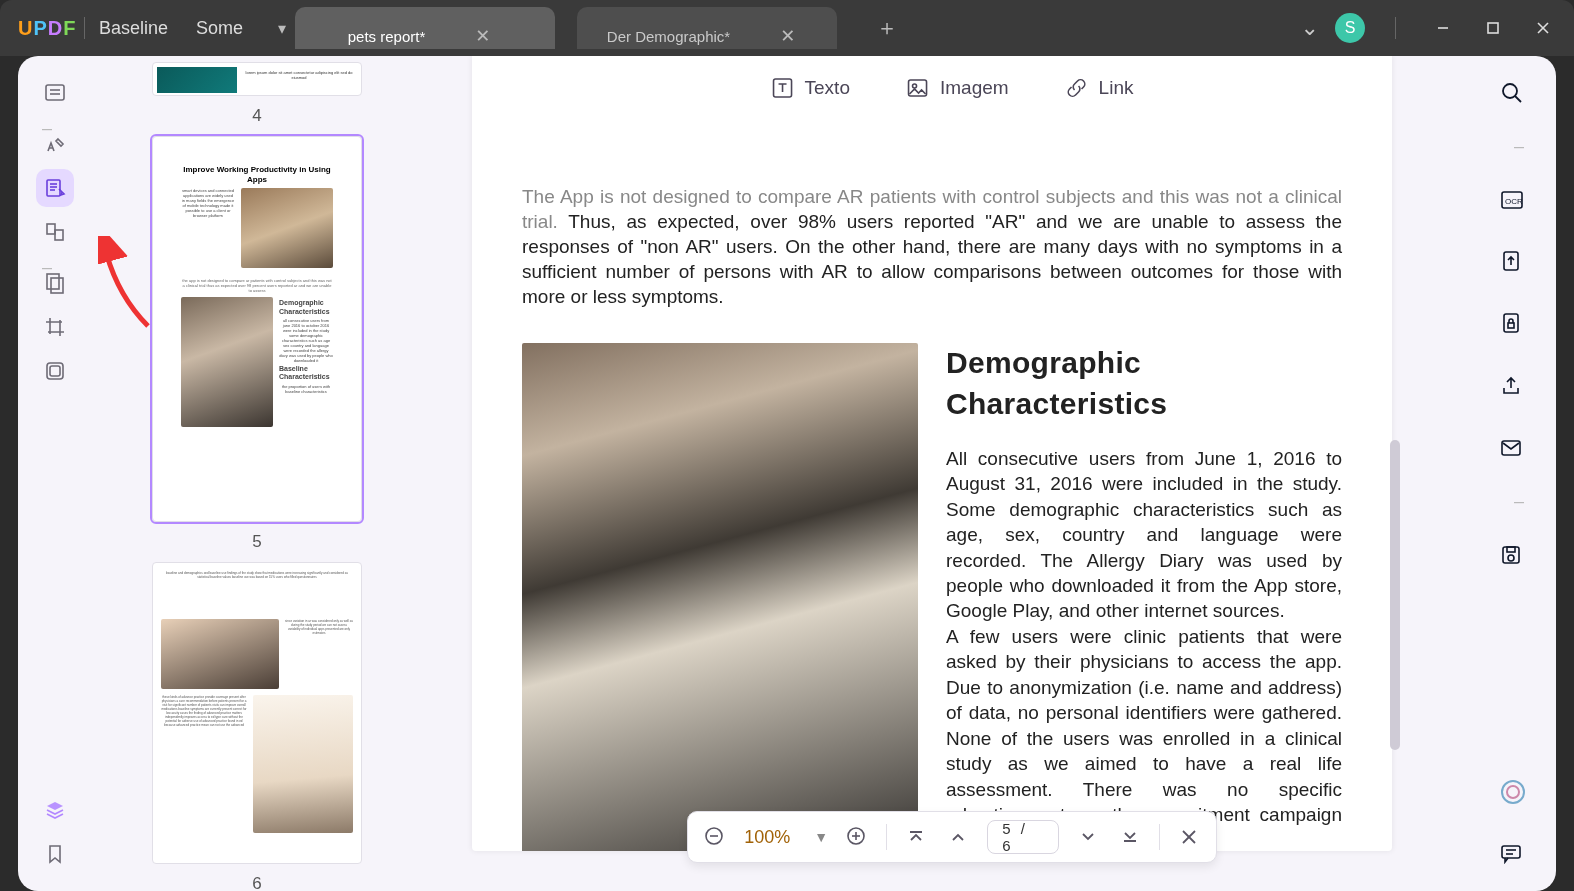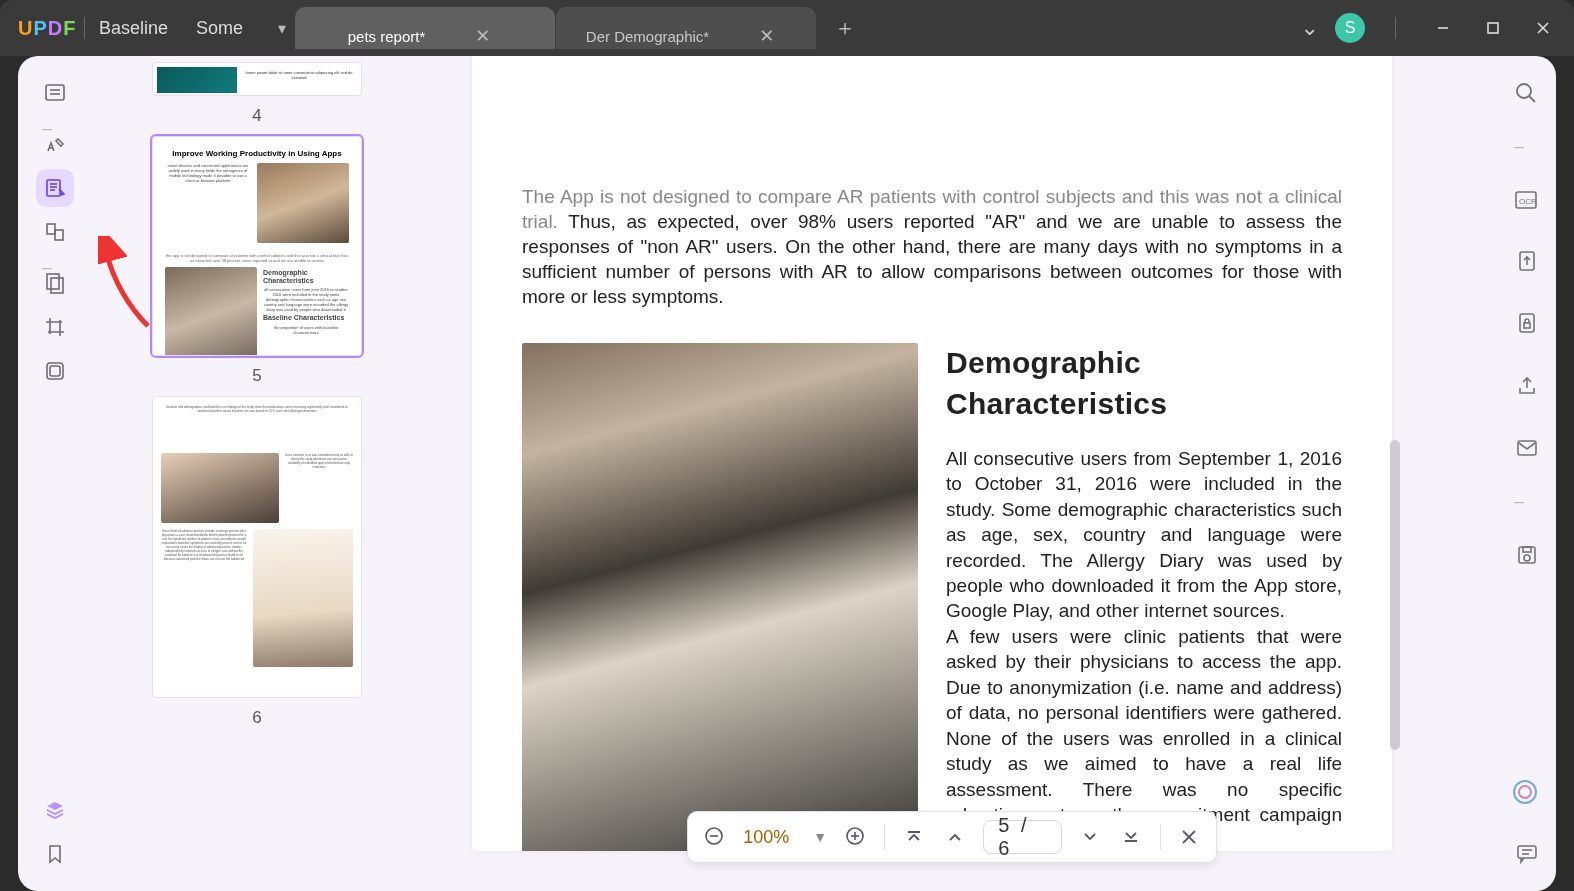--- a/index.html
+++ b/index.html
@@ -3,21 +3,21 @@
 <meta charset="utf-8">
 <style>
 *{margin:0;padding:0;box-sizing:border-box;font-family:Segoe UI,Arial,sans-serif}
 body{background:#2b2b2b;width:1574px;height:891px;overflow:hidden}
 .titlebar{height:56px;display:flex;align-items:center;background:#3a3a3a;border-top-left-radius:12px;border-top-right-radius:12px}
 .logo{width:70px;padding-left:18px;font-size:20px;font-weight:700;letter-spacing:1px}
 .lg-u{color:#ff9f1a}.lg-p{color:#4fc3f7}.lg-d{color:#c77dff}.lg-f{color:#7fd858}
 .div-v{width:1px;height:22px;background:#666;margin:0 14px}
 .menu{display:flex;gap:28px;color:#ddd;font-size:18px}
 .tabs{display:flex;margin-left:30px;align-items:center}
-.tab{display:flex;align-items:center;height:42px;padding:16px 32px 0 20px;color:#c9c9c9;font-size:15px;border-radius:10px 10px 0 0;background:#4e4e4e;margin-right:1px;min-width:260px;justify-content:center;gap:50px;position:relative}
+.tab{display:flex;align-items:center;height:42px;padding:16px 32px 0 20px;color:#c9c9c9;font-size:15px;border-radius:10px 10px 0 0;background:#4e4e4e;margin-right:22px;min-width:260px;justify-content:center;gap:50px;position:relative}
 .tab.active{background:#606060;color:#fff}
 .tab .close{font-size:18px;color:#bbb}
 .tab-drop{width:26px;height:26px;display:flex;align-items:center;justify-content:center;color:#bbb;margin-left:-4px}
 .newtab{width:36px;height:36px;display:flex;align-items:center;justify-content:center;color:#bbb;margin-left:10px;font-size:22px}
 .titlebar-right{margin-left:auto;display:flex;align-items:center;gap:16px;padding-right:14px}
 .chev{color:#ccc;font-size:22px}
 .avatar{width:30px;height:30px;border-radius:50%;background:#3dc7a9;color:#fff;display:flex;align-items:center;justify-content:center;font-size:16px}
 .winbtn{width:34px;height:34px;display:flex;align-items:center;justify-content:center;color:#ddd;font-size:14px}
 
 .workspace{position:relative;height:835px;background:#2b2b2b;padding:0 18px}
@@ -31,21 +31,21 @@
 
 .thumbs{width:330px;padding:6px 30px 0 30px;overflow:hidden;display:flex;flex-direction:column;align-items:center;gap:10px}
 .thumb-shell{width:230px;text-align:center}
 .thumb-pg{width:210px;background:#fff;border:1px solid #e1dfe7;border-radius:4px;margin:0 auto 10px;position:relative;overflow:hidden}
 .thumb-pg.sel{outline:2px solid #b388ff}
 .pgnum{color:#555;font-size:17px}
 .th-text{font-size:4px;color:#333;line-height:1.3;padding:3px}
 .th-img{background:linear-gradient(135deg,#8a9aa5,#bfc9cd);border-radius:2px}
 .th4{height:34px;display:flex;padding:4px;gap:4px}
 .th4 .ti{flex:0 0 80px;height:26px;background:linear-gradient(135deg,#0a5a5a,#107a7a)}
-.th5{height:220px;padding:12px}
+.th5{height:386px;padding:28px}
 .th5 h6{font-size:8px;font-weight:700;text-align:center;margin-bottom:4px;line-height:1.2}
 .row5a{display:flex;gap:6px;margin-bottom:6px}
 .row5a .bl{flex:1;font-size:4px;color:#444;height:84px;overflow:hidden}
 .row5a .im{flex:0 0 92px;height:80px;background:linear-gradient(160deg,#9a7a5a 0%,#d0b898 50%,#5a4a3a 100%)}
 .row5b{display:flex;gap:6px}
 .row5b .im{flex:0 0 92px;height:130px;background:linear-gradient(160deg,#7a6a5a 0%,#c9b8a5 40%,#3b3530 100%)}
 .row5b .bl{flex:1;font-size:4px;color:#444}
 .row5b h6{font-size:7px;text-align:left;margin:2px 0}
 .th6{height:302px;padding:8px 8px 8px 8px}
 .th6 .tp{font-size:3px;color:#555;height:44px;overflow:hidden;margin-bottom:4px}
@@ -67,24 +67,24 @@
 .two-col{display:flex;gap:28px}
 .photo{flex:0 0 396px;height:522px;background:linear-gradient(165deg,#827060 0%,#c3b3a0 18%,#3f3a34 40%,#dcd4c6 55%,#2c2a28 100%);border-radius:2px}
 .righttext{flex:1;font-size:19px;color:#222;line-height:1.34;text-align:justify}
 .righttext h2{font-size:30px;font-weight:800;margin-bottom:22px;text-align:left;letter-spacing:.3px}
 
 .findbar{position:absolute;bottom:28px;left:50%;transform:translateX(-50%);height:52px;background:#fff;border:1px solid #e1dfe7;border-radius:10px;box-shadow:0 4px 10px rgba(0,0,0,.08);display:flex;align-items:center;padding:0 14px;gap:16px}
 .fbtn{width:28px;height:28px;display:flex;align-items:center;justify-content:center;color:#5a5664}
 .zoom{color:#a16207;font-size:18px;min-width:54px;text-align:left}
 .zdrop{color:#888;font-size:14px}
 .vs{width:1px;height:26px;background:#e1dfe7}
-.pgbox{border:1px solid #d9d6e0;border-radius:8px;height:34px;display:flex;align-items:center;padding:0 14px;font-size:20px;color:#333;letter-spacing:3px}
+.pgbox{border:1px solid #d9d6e0;border-radius:8px;height:34px;display:flex;align-items:center;padding:0 14px;font-size:15px;color:#333;letter-spacing:3px}
 
 .rightbar{width:74px;padding:18px 0;display:flex;flex-direction:column;align-items:center;gap:24px}
-.rb-item{width:38px;height:38px;display:flex;align-items:center;justify-content:flex-end;color:#737373}
+.rb-item{width:38px;height:38px;display:flex;align-items:center;justify-content:flex-start;color:#0f172a}
 .rb-split{color:#bababa;font-size:18px}
 .scrolltrack{position:absolute;right:82px;top:60px;bottom:50px;width:10px}
 .scrollthumb{position:absolute;top:324px;width:10px;height:310px;background:#cfcbd6;border-radius:5px}
 .rb-gap{flex:1}
 svg{display:block}
 </style>
 </head>
 <body>
 
 <div class="titlebar">
@@ -236,28 +236,51 @@
         <div class="r6b">
               <div class="tx">these kinds of advance practice provide coverage present after physicians a care recommendation before patients present for a visit for significant number of patients visits can improve overall medications baseline symptoms are currently present correct for low acuity cases the finding of advanced practice matters independently improves access to ed type care without the potential for adverse use of advanced practice found in ed because advanced practice mean can not use the advanced</div>
               <div class="im th-img"></div>
             </div>
       </div>
       <div class="pgnum">6</div>
     </div>
   </div>
 
   <div class="main">
+    <div class="toolbar">
+      <div class="tb">
+            <svg width="24" height="24" fill="none" stroke-width="1.6">
+              <rect x="3" y="3" width="18" height="18" rx="2"></rect>
+              <path d="M8 8 h8 M12 8 v8"></path>
+            </svg>
+            <span>Texto</span>
+          </div>
+      <div class="tb">
+            <svg width="24" height="24" fill="none" stroke-width="1.6">
+              <rect x="3" y="4" width="18" height="16" rx="2"></rect>
+              <circle cx="9" cy="10" r="2"></circle>
+              <path d="M4 18 l5-5 4 4 3-3 4 4"></path>
+            </svg>
+            <span>Imagem</span>
+          </div>
+      <div class="tb">
+            <svg width="24" height="24" fill="none" stroke-width="1.6">
+              <path d="M10 14 a4 4 0 0 1 0-6 l3-3 a4 4 0 0 1 6 6 l-2 2 M14 10 a4 4 0 0 1 0 6 l-3 3 a4 4 0 0 1-6-6 l2-2"></path>
+            </svg>
+            <span>Link</span>
+          </div>
+    </div>
 
     <div class="page">
       <div class="p-top"><span class="cut">The App is not designed to compare AR patients with control subjects and this was not a clinical trial.</span> <span>Thus, as expected, over 98% users reported "AR" and we are unable to assess the responses of "non AR" users. On the other hand, there are many days with no symptoms in a sufficient number of persons with AR to allow comparisons between outcomes for those with more or less symptoms.</span></div>
       <div class="two-col">
         <div class="photo"></div>
         <div class="righttext">
           <h2>Demographic Characteristics</h2>
-          <div>All consecutive users from September 1, 2016 to October 31, 2016 were included in the study. Some demographic characteristics such as age, sex, country and language were recorded. The Allergy Diary was used by people who downloaded it from the App store, Google Play, and other internet sources.</div>
+          <div>All consecutive users from June 1, 2016 to August 31, 2016 were included in the study. Some demographic characteristics such as age, sex, country and language were recorded. The Allergy Diary was used by people who downloaded it from the App store, Google Play, and other internet sources.</div>
           <div>A few users were clinic patients that were asked by their physicians to access the app. Due to anonymization (i.e. name and address) of data, no personal identifiers were gathered. None of the users was enrolled in a clinical study as we aimed to have a real life assessment. There was no specific advertisement or other recruitment campaign (35).</div>
 
         </div>
       </div>
     </div>
 
     <div class="scrolltrack">
           <div class="scrollthumb"></div>
         </div>
 

